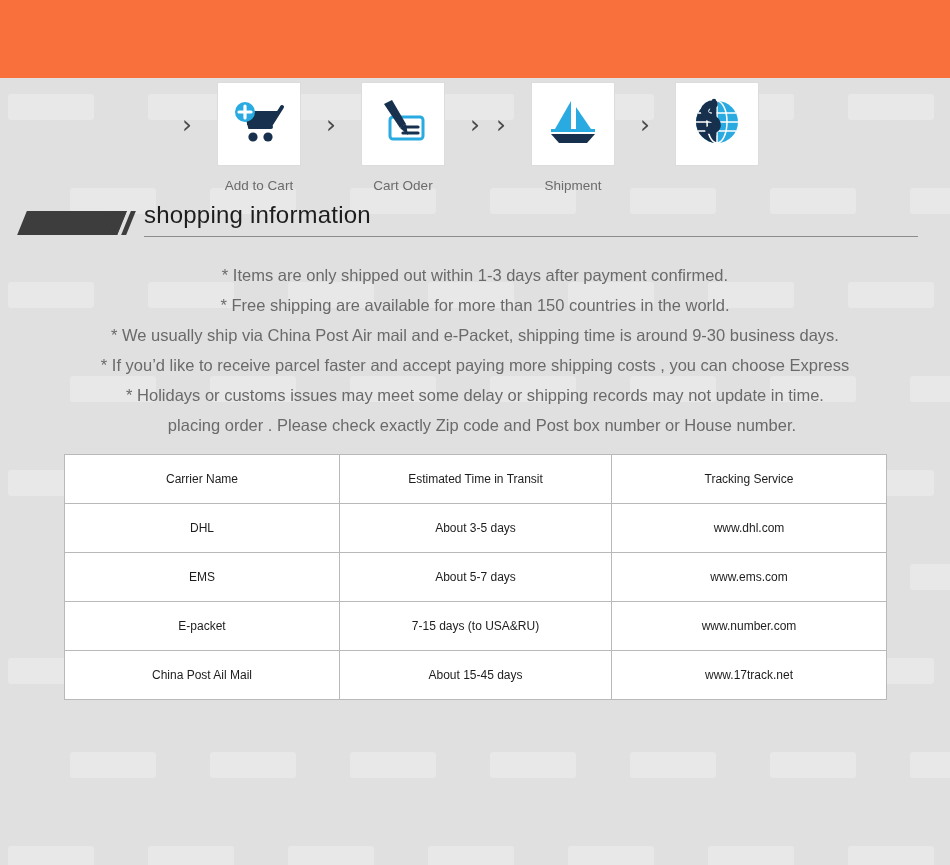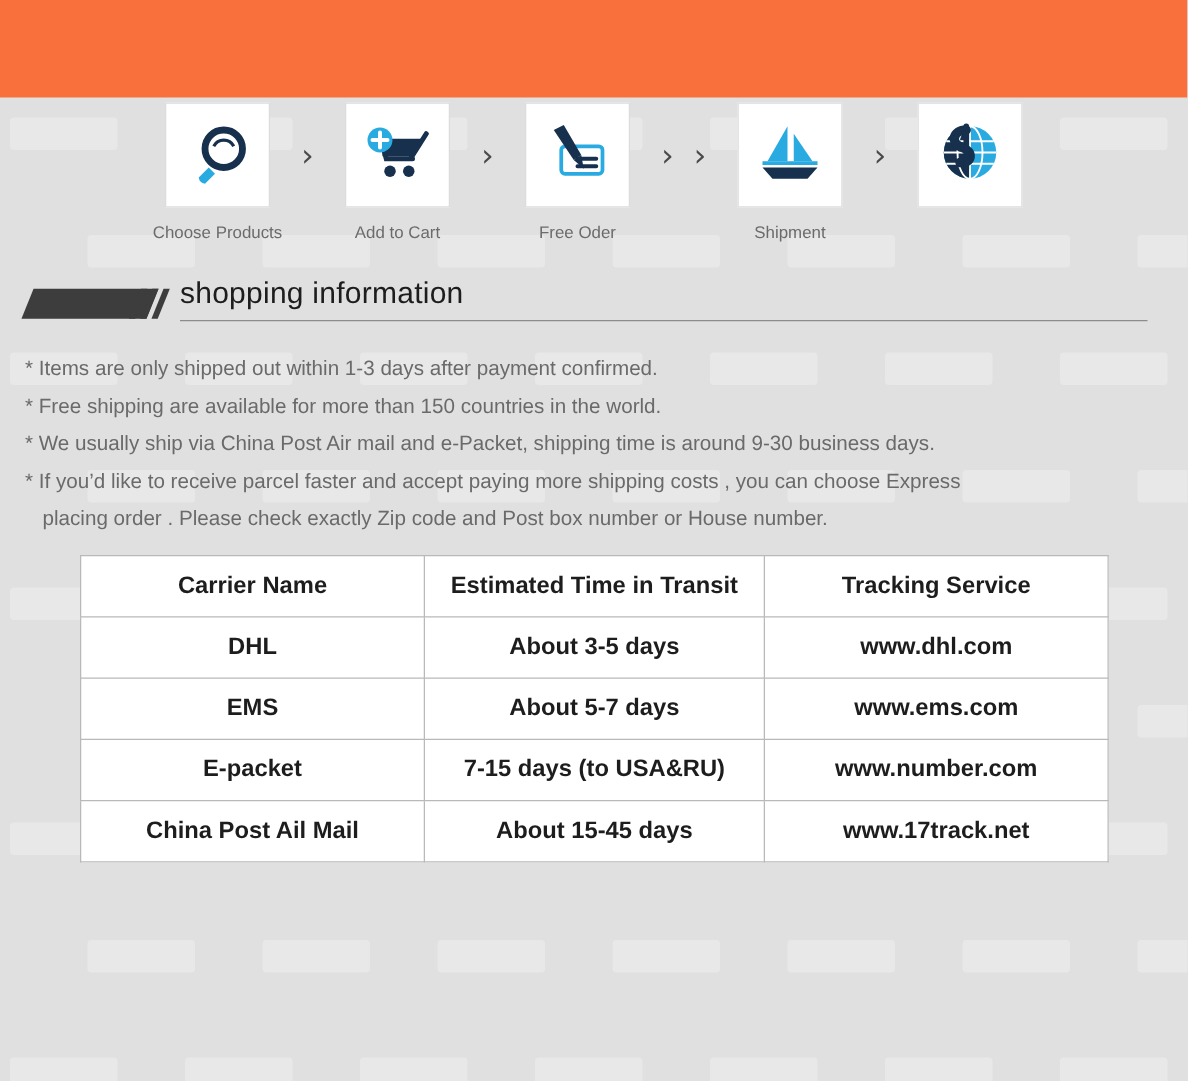--- a/index.html
+++ b/index.html
@@ -126,20 +126,21 @@
     font-size: 25px;
     color: #4a4a4a;
     font-family: "DejaVu Sans", sans-serif;
     line-height: 1;
   }
 
   
   .info-list {
     margin: 14px 0 0 20px;
     padding-right: 20px;
+    text-align: center;
   }
   .info-line {
     font-size: 16.5px;
     color: #6a6a6a;
     line-height: 30px;
     white-space: pre;
   }
   .info-line.indent { padding-left: 14px; }
 
   
@@ -150,24 +151,24 @@
   table.carriers {
     width: 100%;
     border-collapse: collapse;
     background: #ffffff;
     table-layout: fixed;
   }
   table.carriers td {
     border: 1px solid #b9b9b9;
     background: #ffffff;
     text-align: center;
-    font-size: 19px;
+    font-size: 12px;
     color: #1d1d1d;
     height: 49px;
-    font-weight: 700;
+    font-weight: 400;
   }
   table.carriers col.c1 { width: 275px; }
   table.carriers col.c2 { width: 272px; }
   table.carriers col.c3 { width: 275px; }
 </style>
 </head>
 <body>
 
 <div class="banner"></div>
 
@@ -235,32 +236,20 @@
     <div class="wm" style="left: 568px; top: 768px;"></div>
     <div class="wm" style="left: 708px; top: 768px;"></div>
     <div class="wm" style="left: 848px; top: 768px;"></div>
   </div>
 
 <div class="page">
 
 
   <div class="steps">
 
-    <div class="step">
-      <div class="step-card">
-        <span>
-          <svg width="54" height="54" viewBox="0 0 54 54">
-            <path d="M12 47 L20 39 L25 44 L17 52 A5.7 5.7 0 0 1 12 47 Z" fill="#29abe2"></path>
-            <circle cx="32" cy="24" r="15" fill="none" stroke="#16304d" stroke-width="5.5"></circle>
-            <path d="M24 22 a9 9 0 0 1 16 0" fill="none" stroke="#16304d" stroke-width="2.6"></path>
-          </svg>
-        </span>
-      </div>
-      <div class="step-label">Choose Products</div>
-    </div>
 
     <div class="chev">›</div>
 
     <div class="step">
       <div class="step-card">
         <span>
           <svg width="56" height="54" viewBox="0 0 56 54">
             <path d="M16 16 H48 L38 30 H16 Z" fill="#16304d"></path>
             <path d="M15 13 L14 13 L19 32 H40" fill="none" stroke="#16304d" stroke-width="4" stroke-linecap="round"></path>
             <path d="M39 31 L51 12" stroke="#16304d" stroke-width="4" stroke-linecap="round" fill="none"></path>
@@ -280,21 +269,21 @@
       <div class="step-card">
         <span>
           <svg width="56" height="54" viewBox="0 0 56 54">
             <rect x="15" y="22" width="33" height="22" rx="3" fill="none" stroke="#29abe2" stroke-width="3"></rect>
             <path d="M28 32 H43 M28 38 H43" stroke="#16304d" stroke-width="3.2" stroke-linecap="round"></path>
             <path d="M9 9 L17 5 L31 29 L25 33 Z" fill="#16304d"></path>
             <path d="M25 33 L31 29 L33 40 Z" fill="#16304d"></path>
           </svg>
         </span>
       </div>
-      <div class="step-label">Free Oder</div>
+      <div class="step-label">Cart Oder</div>
     </div>
 
     <div class="chev">›</div>
 
 
     <div class="chev">›</div>
 
     <div class="step">
       <div class="step-card">
         <span>
@@ -324,36 +313,37 @@
             <path d="M28 6 L28 48" stroke="#ffffff" stroke-width="1.5"></path>
             <path d="M25 9 C14 9 12 20 22 23 C31 26 30 36 20 35" fill="none" stroke="#16304d" stroke-width="7.5" stroke-linecap="round"></path>
             <path d="M25 6 L25 40" stroke="#16304d" stroke-width="4.5" stroke-linecap="round"></path>
           </svg>
         </span>
       </div>
     </div>
 
   </div>
 
-  <div class="section-head" style="margin-top:26px;">
+  <div class="section-head" style="margin-top:6px;">
     <div class="tag-shape"></div>
     <div class="tag-slashes">
         <i></i>
         <i></i>
         <i></i>
       </div>
     <div class="section-title">shopping information</div>
     <div class="section-rule"></div>
   </div>
 
   <div class="info-list">
     <div class="info-line">* Items are only shipped out within 1-3 days after payment confirmed.</div>
     <div class="info-line">* Free shipping are available for more than 150 countries in the world.</div>
     <div class="info-line">* We usually ship via China Post Air mail and e-Packet, shipping time is around 9-30 business days.</div>
     <div class="info-line">* If you’d like to receive parcel faster and accept paying more shipping costs , you can choose Express</div>
+    <div class="info-line">* Holidays or customs issues may meet some delay or shipping records may not update in time.</div>
     <div class="info-line indent">placing order . Please check exactly Zip code and Post box number or House number.</div>
   </div>
 
   <div class="table-wrap">
     <table class="carriers">
       <colgroup>
           <col class="c1">
           <col class="c2">
           <col class="c3">
         </colgroup>

